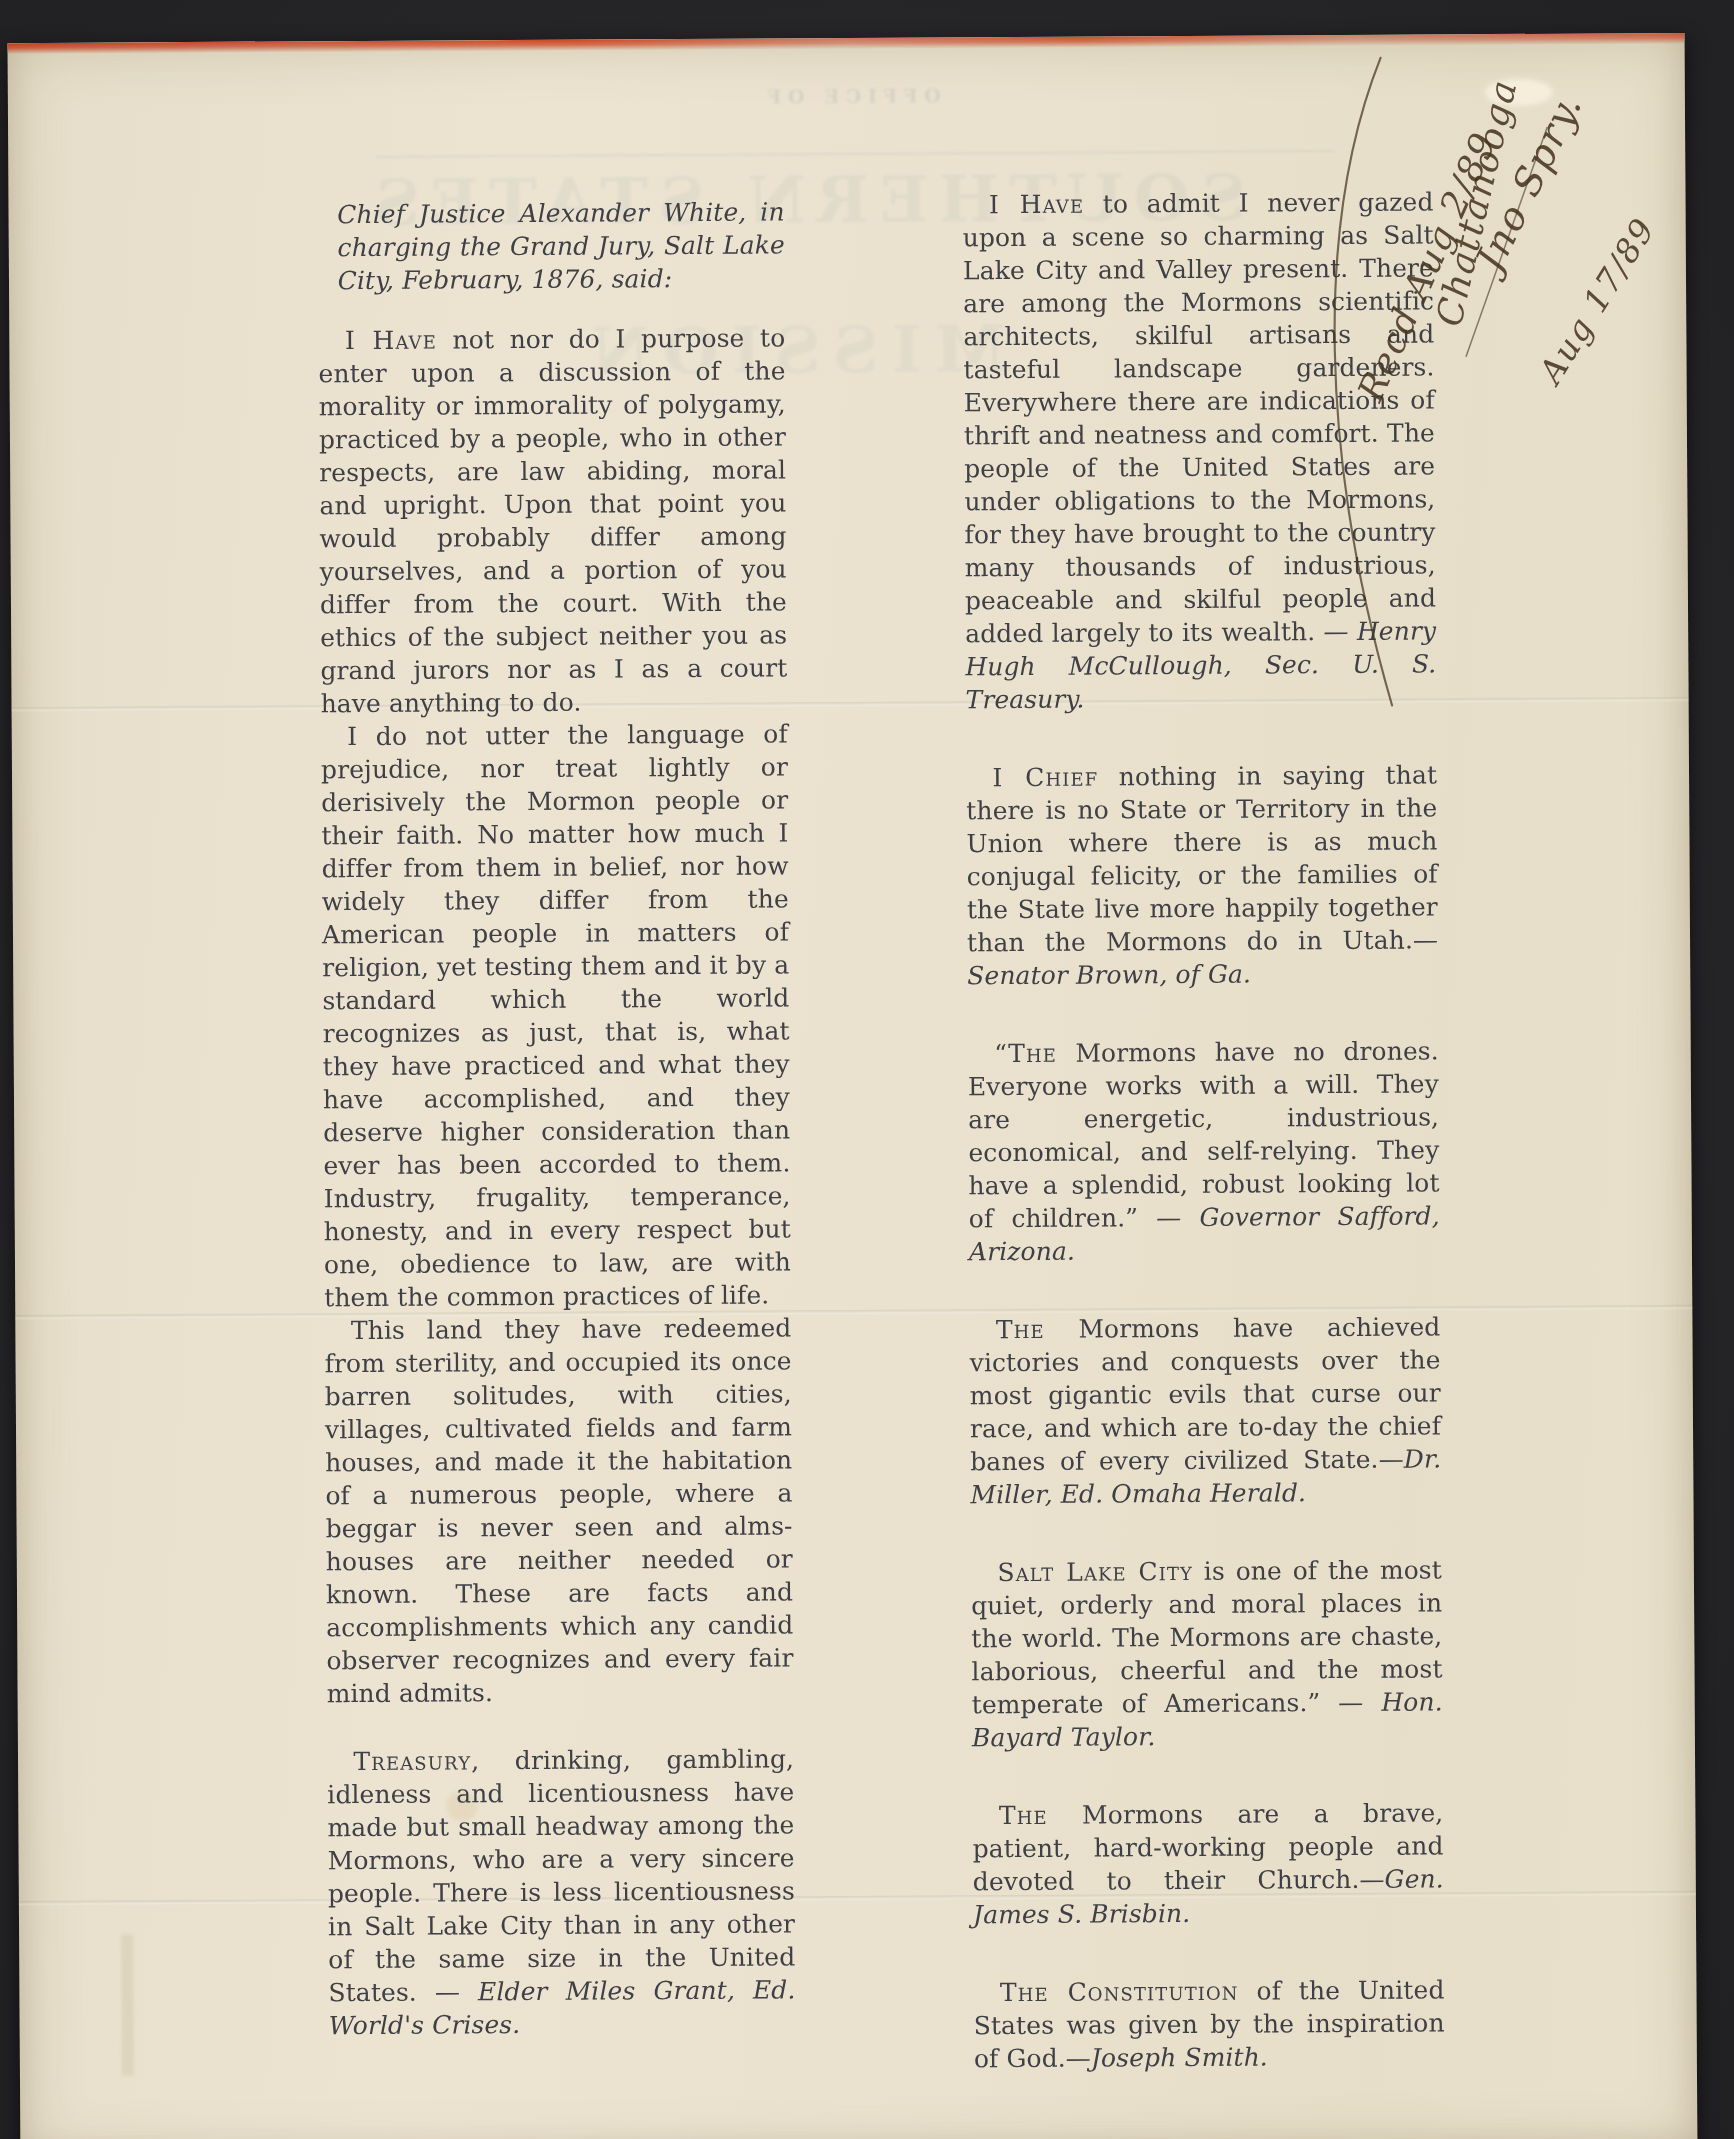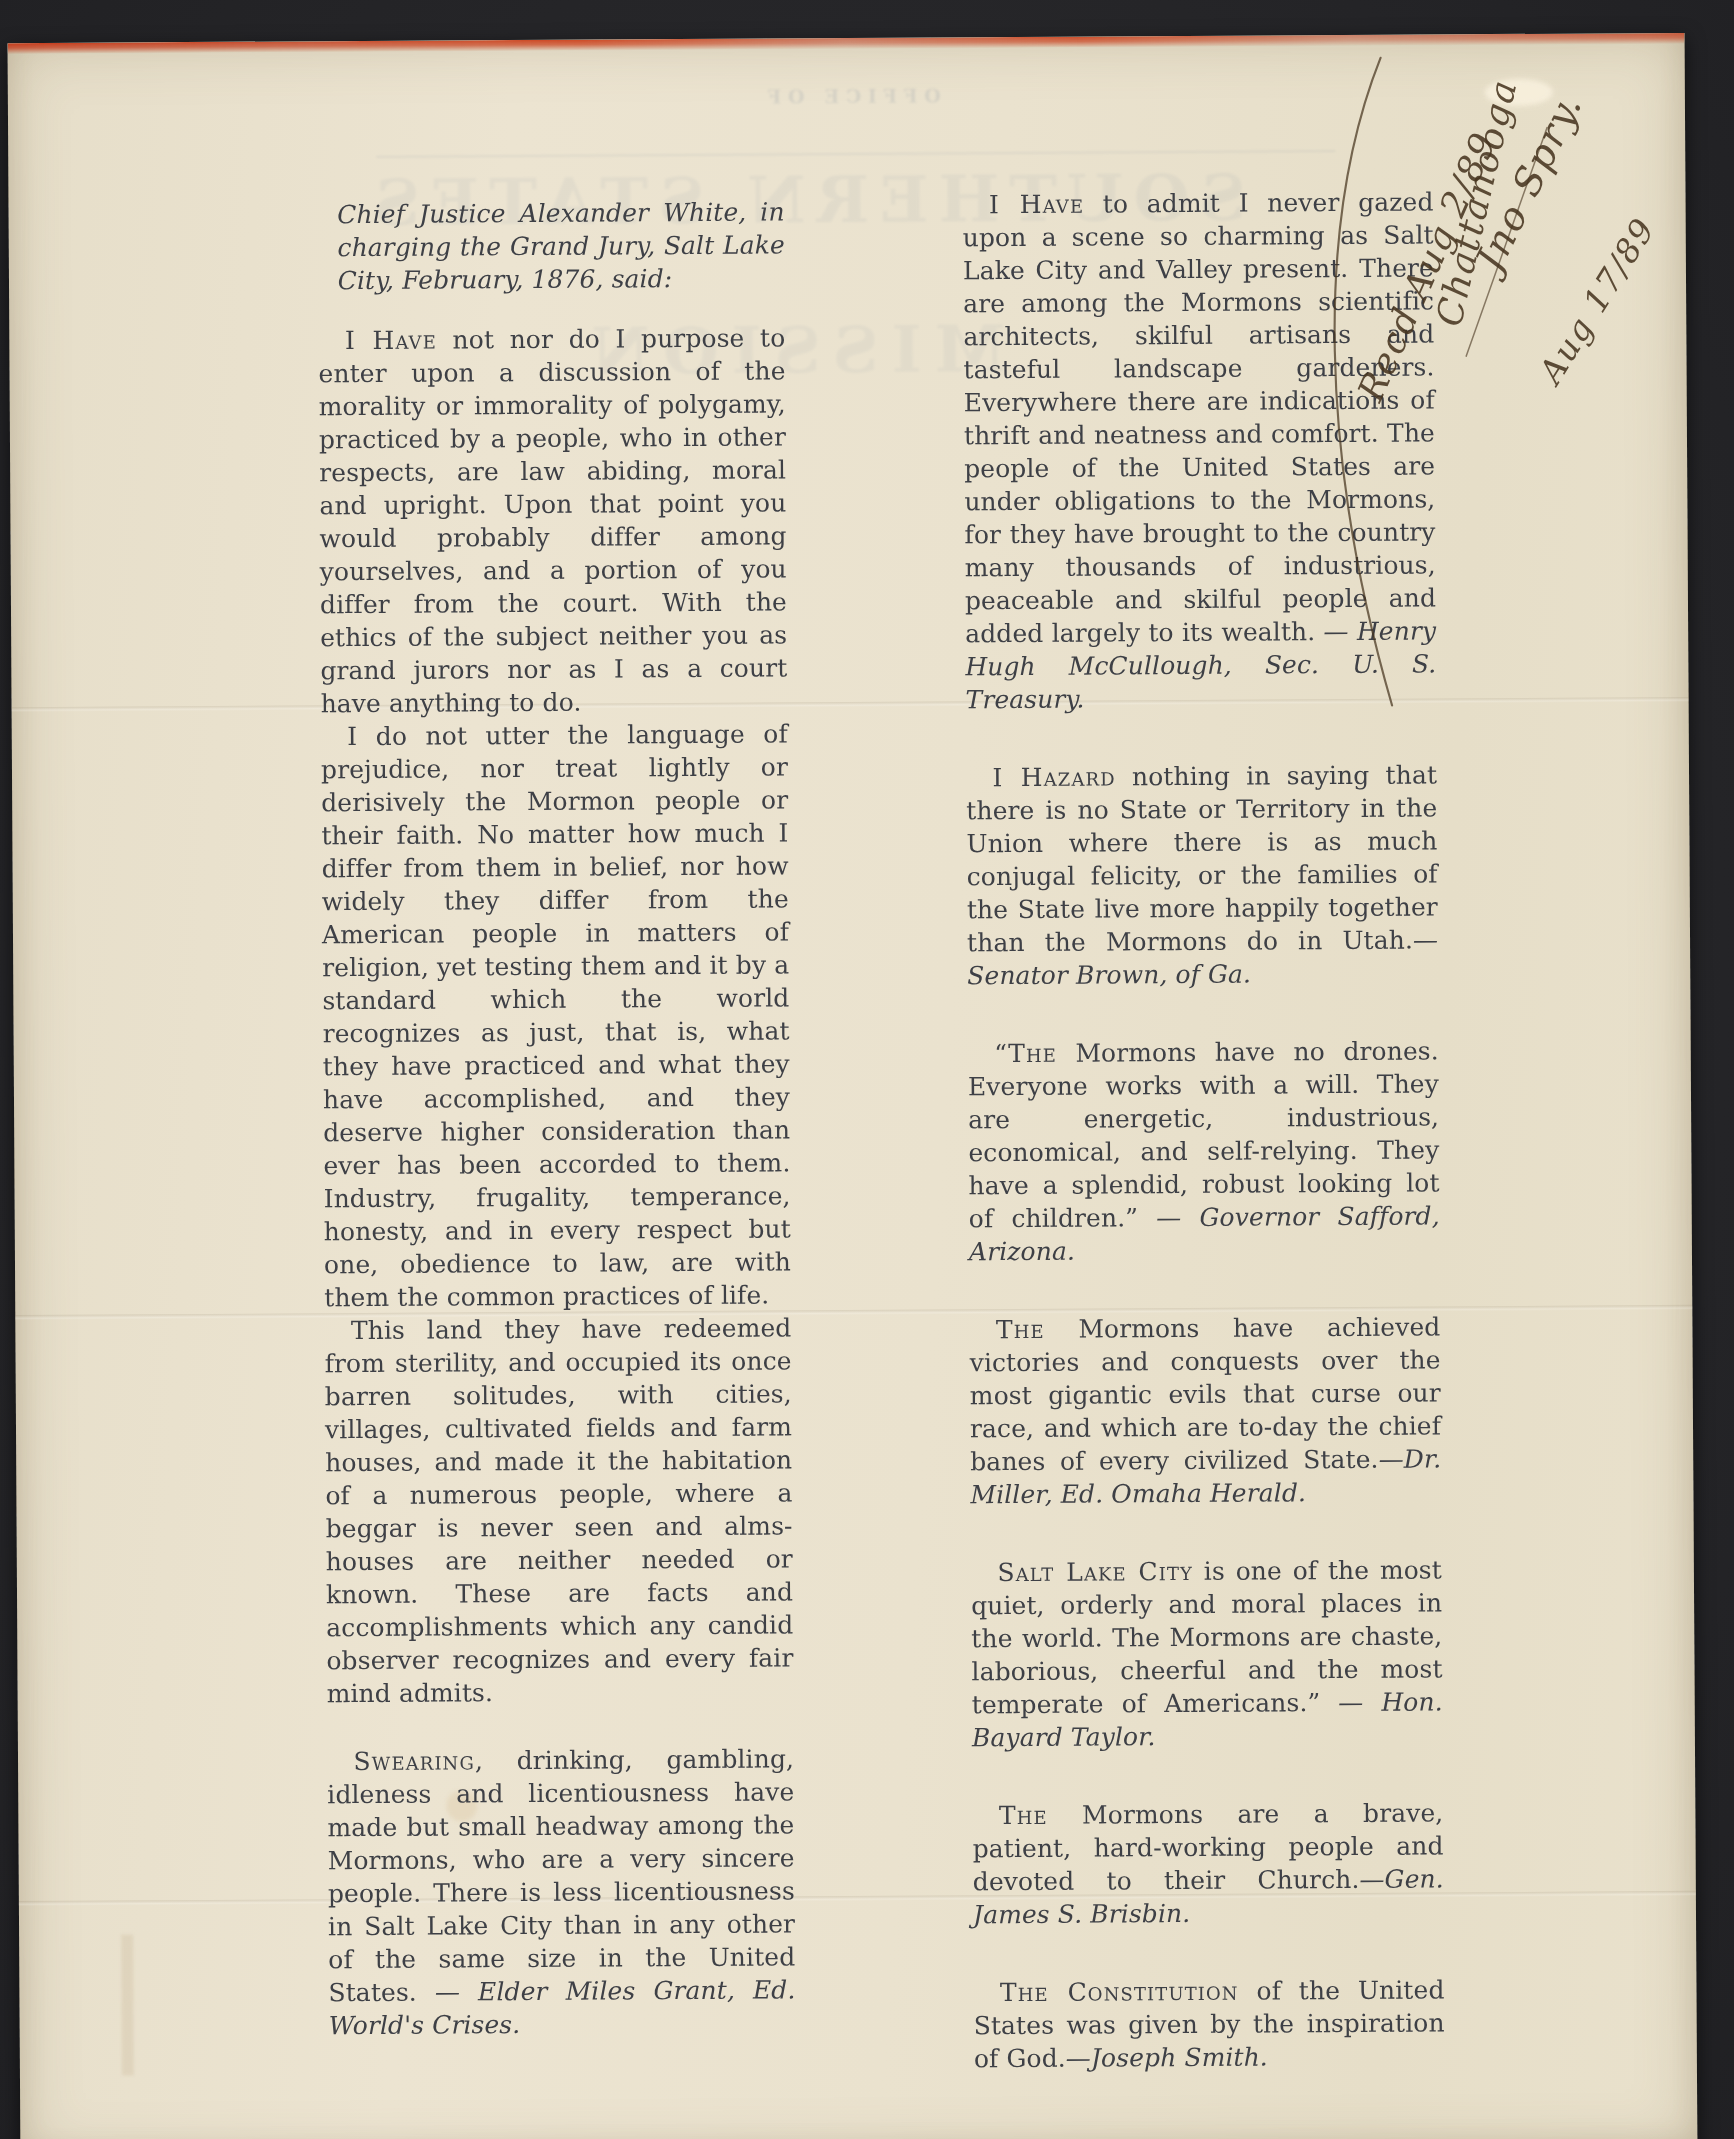--- a/index.html
+++ b/index.html
@@ -84,26 +84,26 @@
 
     <div class="stain-gouge"></div>
     <div class="stain-streak"></div>
     <div class="stain-spot"></div>
 
     <div class="col col-left">
       <p class="heading">Chief Justice Alexander White, in charging the Grand Jury, Salt Lake City, February, 1876, said:</p>
       <p class="para"><span class="lead">I Have</span><span> not nor do I purpose to enter upon a discussion of the morality or immorality of polygamy, practiced by a people, who in other respects, are law abiding, moral and upright. Upon that point you would probably differ among yourselves, and a portion of you differ from the court. With the ethics of the subject neither you as grand jurors nor as I as a court have anything to do.</span></p>
       <p class="para"><span>I do not utter the language of prejudice, nor treat lightly or derisively the Mormon people or their faith. No matter how much I differ from them in belief, nor how widely they differ from the American people in matters of religion, yet testing them and it by a standard which the world recognizes as just, that is, what they have practiced and what they have accomplished, and they deserve higher consideration than ever has been accorded to them. Industry, frugality, temperance, honesty, and in every respect but one, obedience to law, are with them the common practices of life.</span></p>
       <p class="para"><span>This land they have redeemed from sterility, and occupied its once barren solitudes, with cities, villages, cultivated fields and farm houses, and made it the habitation of a numerous people, where a beggar is never seen and alms-houses are neither needed or known. These are facts and accomplishments which any candid observer recognizes and every fair mind admits.</span></p>
-      <p class="para gap"><span class="lead">Swearing</span><span>, drinking, gambling, idleness and licentiousness have made but small headway among the Mormons, who are a very sincere people. There is less licentiousness in Salt Lake City than in any other of the same size in the United States. </span><em class="attr">— Elder Miles Grant, Ed. World's Crises.</em></p>
+      <p class="para gap"><span class="lead">Treasury</span><span>, drinking, gambling, idleness and licentiousness have made but small headway among the Mormons, who are a very sincere people. There is less licentiousness in Salt Lake City than in any other of the same size in the United States. </span><em class="attr">— Elder Miles Grant, Ed. World's Crises.</em></p>
     </div>
 
     <div class="col col-right">
       <p class="para"><span class="lead">I Have</span><span> to admit I never gazed upon a scene so charming as Salt Lake City and Valley present. There are among the Mormons scientific architects, skilful artisans and tasteful landscape gardeners. Everywhere there are indications of thrift and neatness and comfort. The people of the United States are under obligations to the Mormons, for they have brought to the country many thousands of industrious, peaceable and skilful people and added largely to its wealth. </span><em class="attr">— Henry Hugh McCullough, Sec. U. S. Treasury.</em></p>
-      <p class="para sp"><span class="lead">I Hazard</span><span> nothing in saying that there is no State or Territory in the Union where there is as much conjugal felicity, or the families of the State live more happily together than the Mormons do in Utah.</span><em class="attr">—Senator Brown, of Ga.</em></p>
+      <p class="para sp"><span class="lead">I Chief</span><span> nothing in saying that there is no State or Territory in the Union where there is as much conjugal felicity, or the families of the State live more happily together than the Mormons do in Utah.</span><em class="attr">—Senator Brown, of Ga.</em></p>
       <p class="para sp"><span class="lead">“The</span><span> Mormons have no drones. Everyone works with a will. They are energetic, industrious, economical, and self-relying. They have a splendid, robust looking lot of children.” </span><em class="attr">— Governor Safford, Arizona.</em></p>
       <p class="para sp"><span class="lead">The</span><span> Mormons have achieved victories and conquests over the most gigantic evils that curse our race, and which are to-day the chief banes of every civilized State.</span><em class="attr">—Dr. Miller, Ed. Omaha Herald.</em></p>
       <p class="para sp"><span class="lead">Salt Lake City</span><span> is one of the most quiet, orderly and moral places in the world. The Mormons are chaste, laborious, cheerful and the most temperate of Americans.” </span><em class="attr">— Hon. Bayard Taylor.</em></p>
       <p class="para sp"><span class="lead">The</span><span> Mormons are a brave, patient, hard-working people and devoted to their Church.</span><em class="attr">—Gen. James S. Brisbin.</em></p>
       <p class="para sp"><span class="lead">The Constitution</span><span> of the United States was given by the inspiration of God.</span><em class="attr">—Joseph Smith.</em></p>
     </div>
 
   </div>
 
   <div class="hand hw1">Jno Spry.</div>

